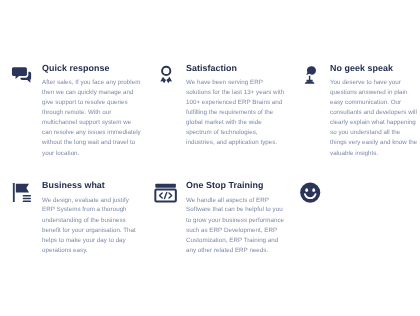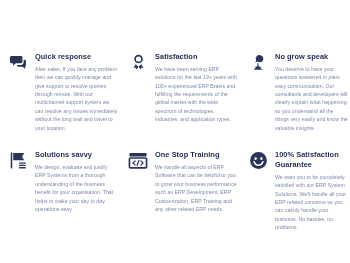--- a/index.html
+++ b/index.html
@@ -98,37 +98,37 @@
 
   <div class="feature-card">
     <span class="feature-icon">
       <svg width="18" height="19" viewBox="0 0 24 24" fill="currentColor" aria-hidden="true">
         <path d="M14.4 2.2c2.6 0 4.7 2.1 4.7 4.7s-2.1 4.7-4.7 4.7c-1 0-2-.3-2.8-.9L8.4 12l1.1-3.1a4.7 4.7 0 0 1 4.9-6.7z"></path>
         <path d="M11.2 12.6v4.6h-2.6v2.1h6.8v-2.1h-2.6v-4.3c-.5.1-1.1-.1-1.6-.3z"></path>
         <path d="M6.6 21.8c0-1.7 2.4-3.1 5.4-3.1s5.4 1.4 5.4 3.1H6.6z"></path>
       </svg>
     </span>
     <div class="feature-text">
-      <div class="feature-title">No grow speak</div>
+      <div class="feature-title">No geek speak</div>
       <div class="feature-body">You deserve to have your questions answered in plain easy communication. Our consultants and developers will clearly explain what happening so you understand all the things very easily and know the valuable insights.</div>
     </div>
   </div>
 
   <div class="feature-card">
     <span class="feature-icon">
       <svg width="19" height="19" viewBox="0 0 24 24" fill="currentColor" aria-hidden="true">
         <rect x="2.2" y="2" width="1.9" height="20" rx="0.5"></rect>
         <path d="M5.3 2.6h13.9l-2.8 4.6 2.8 4.6H5.3z"></path>
         <rect x="12.6" y="14.4" width="8.6" height="1.7" rx="0.5"></rect>
         <rect x="12.6" y="17.4" width="8.6" height="1.7" rx="0.5"></rect>
         <rect x="12.6" y="20.3" width="8.6" height="1.7" rx="0.5"></rect>
       </svg>
     </span>
     <div class="feature-text">
-      <div class="feature-title">Solutions savvy</div>
+      <div class="feature-title">Business what</div>
       <div class="feature-body">We design, evaluate and justify ERP Systems from a thorough understanding of the business benefit for your organisation. That helps to make your day to day operations easy.</div>
     </div>
   </div>
 
   <div class="feature-card">
     <span class="feature-icon">
       <svg width="20" height="19" viewBox="0 0 24 24" aria-hidden="true">
         <rect x="1.2" y="2.6" width="21.6" height="4.2" rx="0.8" fill="currentColor"></rect>
         <rect x="1.2" y="8.8" width="21.6" height="12.6" rx="1.2" fill="none" stroke="currentColor" stroke-width="2.1"></rect>
         <path d="M8.4 12.4 5.6 15.1l2.8 2.7M15.6 12.4l2.8 2.7-2.8 2.7M13.2 11.9l-2.4 6.4" fill="none" stroke="currentColor" stroke-width="1.5" stroke-linecap="round" stroke-linejoin="round"></path>
@@ -142,19 +142,15 @@
 
   <div class="feature-card">
     <span class="feature-icon">
       <svg width="19" height="19" viewBox="0 0 24 24" aria-hidden="true">
         <circle cx="12" cy="12" r="10.6" fill="currentColor"></circle>
         <ellipse cx="8.3" cy="9.4" rx="1.5" ry="1.9" fill="#ffffff"></ellipse>
         <ellipse cx="15.7" cy="9.4" rx="1.5" ry="1.9" fill="#ffffff"></ellipse>
         <path d="M6.4 13.6c1 2.8 3.1 4.3 5.6 4.3s4.6-1.5 5.6-4.3" fill="none" stroke="#ffffff" stroke-width="1.9" stroke-linecap="round"></path>
       </svg>
     </span>
-    <div class="feature-text">
-      <div class="feature-title">100% Satisfaction Guarantee</div>
-      <div class="feature-body">We want you to be completely satisfied with our ERP System Solutions. We'll handle all your ERP related concerns so you can calmly handle your business. No hassles, no problems.</div>
-    </div>
   </div>
 
 </div>
 
 </body></html>

